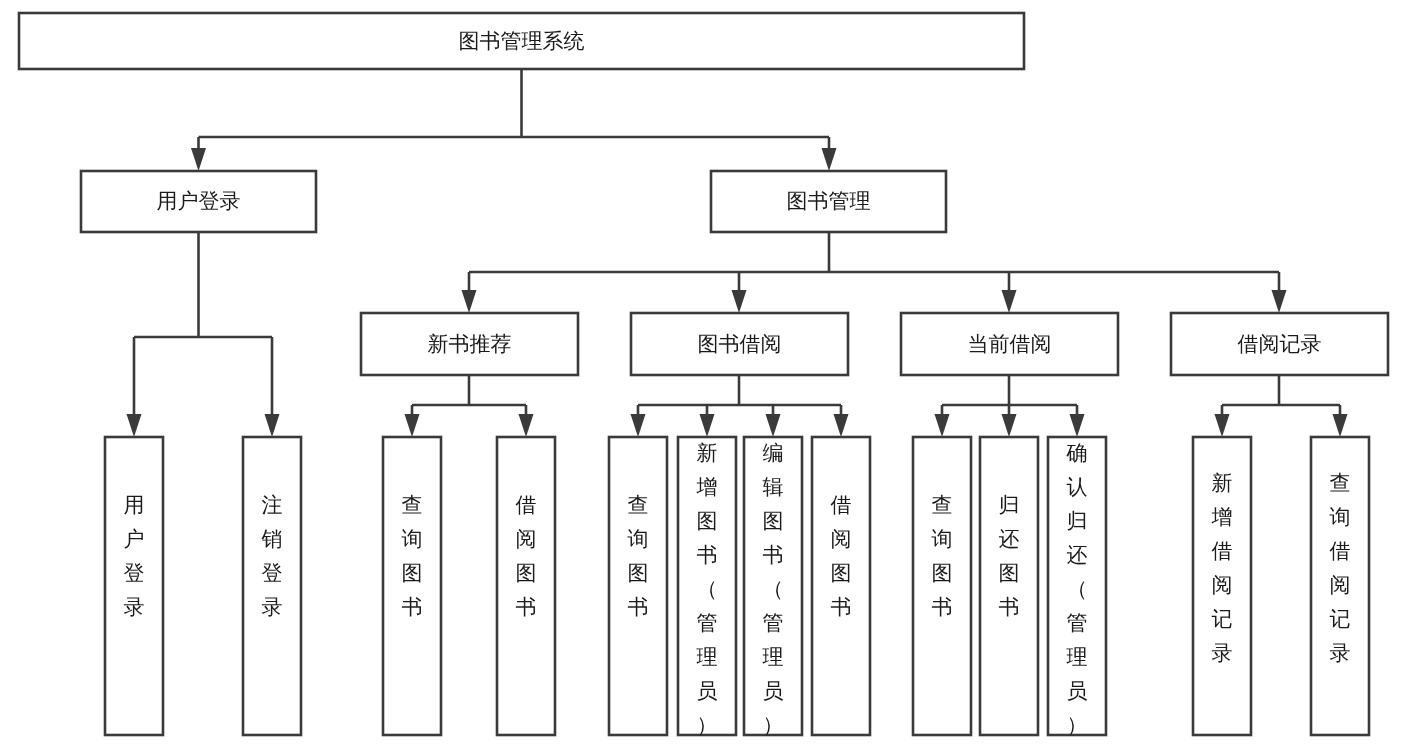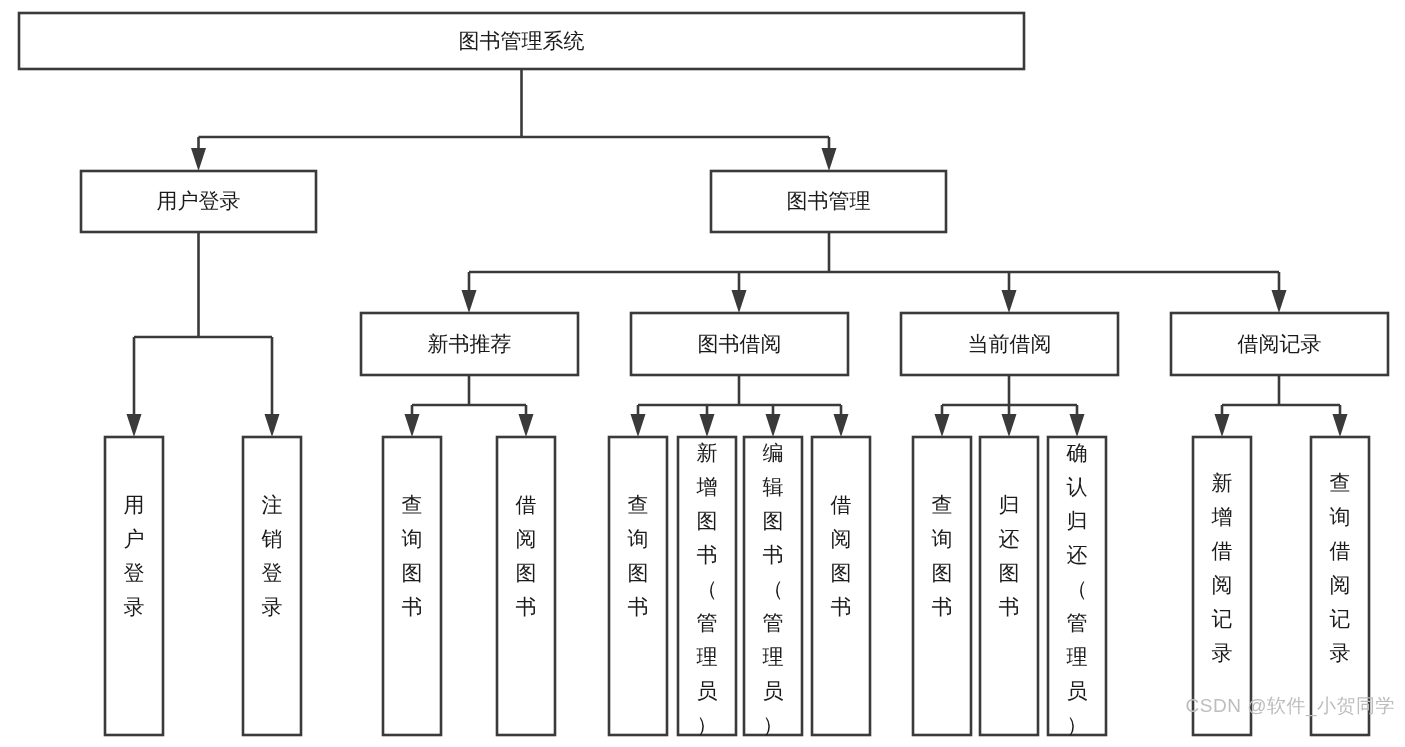--- a/index.html
+++ b/index.html
@@ -220,14 +220,13 @@
         <rect class="node-box" x="1193" y="437" width="58" height="298"></rect>
         <text class="node-label-v vtext" x="1222" y="490"><tspan x="1222" y="490">新</tspan><tspan x="1222" y="524">增</tspan><tspan x="1222" y="558">借</tspan><tspan x="1222" y="592">阅</tspan><tspan x="1222" y="626">记</tspan><tspan x="1222" y="660">录</tspan></text>
       </g>
       <g>
         <rect class="node-box" x="1311" y="437" width="58" height="298"></rect>
         <text class="node-label-v vtext" x="1340" y="490"><tspan x="1340" y="490">查</tspan><tspan x="1340" y="524">询</tspan><tspan x="1340" y="558">借</tspan><tspan x="1340" y="592">阅</tspan><tspan x="1340" y="626">记</tspan><tspan x="1340" y="660">录</tspan></text>
       </g>
     </g>
   </svg>
 
-  <div class="watermark">CSDN @软件_小贺同学</div>
 </div>
 
 </body></html>

